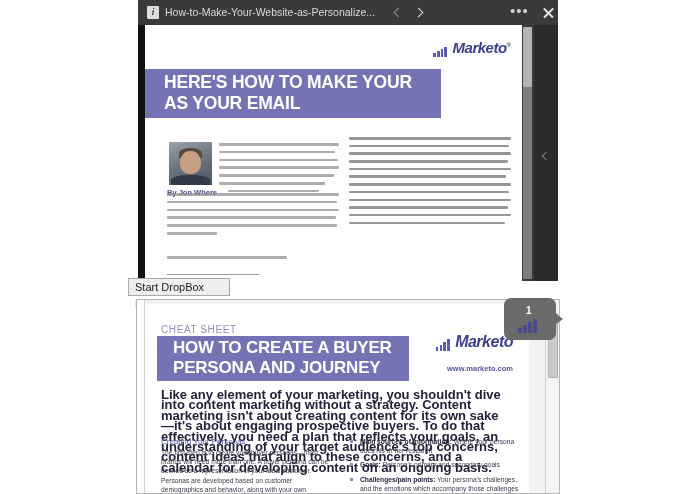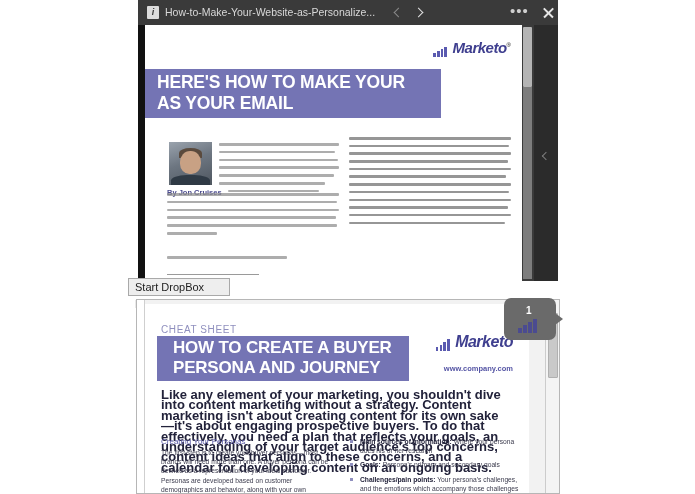--- a/index.html
+++ b/index.html
@@ -87,21 +87,21 @@
     display: inline-block; width: 2.5px; background: #5a5ab0; margin-right: 1.2px; vertical-align: bottom;
   }
   .d1-logo { position: absolute; right: 11px; top: 14px; text-align: right; }
   .d1-logo .mk-logo { font-size: 15px; }
   .d1-logo .mk-reg { font-size: 6px; vertical-align: super; font-style: normal; font-weight: normal; }
 
   .d1-title {
     position: absolute; left: 0px; top: 44px; width: 296px;
     background: #7474b4; color: #fff;
     font-size: 17.5px; font-weight: bold; line-height: 21px;
-    padding: 3px 6px 4px 12px; letter-spacing: -0.2px;
+    padding: 3px 6px 4px 19px; letter-spacing: -0.2px;
     box-sizing: border-box;
   }
   .d1-title .ln3 { display: block; }
 
   .d1-photo {
     position: absolute; left: 24px; top: 117px; width: 43px; height: 43px;
     background: linear-gradient(160deg,#9aa3ad 0%, #6d7681 45%, #4e565f 100%);
     overflow: hidden;
   }
   .d1-photo .face {
@@ -257,21 +257,21 @@
         <div class="d1-title">
           <span class="ln3">HERE'S HOW TO MAKE YOUR</span>
           <span class="ln3">AS YOUR EMAIL</span>
         </div>
 
         <div class="d1-photo">
           <div class="hair"></div>
           <div class="face"></div>
           <div class="body"></div>
         </div>
-        <div class="d1-byline">By Jon Cruises</div>
+        <div class="d1-byline">By Jon Where</div>
 
         <div class="sr">Your customers are multi-channel and multi-device users, cruising from your website to your mobile app to their email inbox. And they expect your marketing messages to cruise right along with them.</div>
         <div class="sr">But while email marketing professionals have gotten really good at connecting with their audiences one-to-one, the next frontier involves real-time personalized content on the web and on mobile devices. Put simply, your website should be just as personalized and targeted as your emails.</div>
         <div class="sr">The technology exists to customize experiences.</div>
         <div class="sr">You can also use the specific content visitors engage with to guide them to the next appropriate experience. For example, say that a travel company has a blog with well-tagged content that spans many topics. Visitor A clicks on the category "Iceberg Cruises" periodically, so it makes sense to show him your Alaskan Cruise offers on the home page. Visitor B, on the other hand, searches for flights to Oahu. When she opens the company's mobile app, Hawaiian ticket offers are what she sees. With today's big data personalization solutions, creating these kinds of real-time content recommendations is easy.</div>
 
         <div class="d1-col-left-top">
           <div class="faux" style="width:100%"></div>
             <div style="height:5.2px"></div>
           <div class="faux" style="width:97%"></div>
@@ -356,21 +356,21 @@
         <span style="display:block">HOW TO CREATE A BUYER</span>
         <span style="display:block">PERSONA AND JOURNEY</span>
       </div>
 
       <div class="d2-logo">
         <span class="mk-bars">
           <i style="height:4px"></i><i style="height:6px"></i><i style="height:9px"></i><i style="height:12px"></i>
         </span>
         <span class="mk-logo">Marketo</span>
       </div>
-      <div class="d2-url">www.company.com</div>
+      <div class="d2-url">www.marketo.com</div>
 
       <div class="d2-lead">Like any element of your marketing, you shouldn't dive into content marketing without a strategy. Content marketing isn't about creating content for its own sake—it's about engaging prospective buyers. To do that effectively, you need a plan that reflects your goals, an understanding of your target audience's top concerns, content ideas that align to these concerns, and a calendar for developing content on an ongoing basis.</div>
 
       <div class="d2-sub">Creating Your Personas</div>
       <div class="d2-ltext">The first step is to create your buyer personas—most brands will need more than one. A buyer persona can be defined as a representation of your ideal customer. Personas are developed based on customer demographics and behavior, along with your own understanding of their motivations and challenges.</div>
 
       <div class="d2-bullets">
         <div class="b"><b>Main sources of information:</b><span> Where your persona does his or her research</span></div>
         <div class="b"><b>Goals:</b><span> Persona's primary and secondary goals</span></div>
         <div class="b"><b>Challenges/pain points:</b><span> Your persona's challenges, and the emotions which accompany those challenges</span></div>

